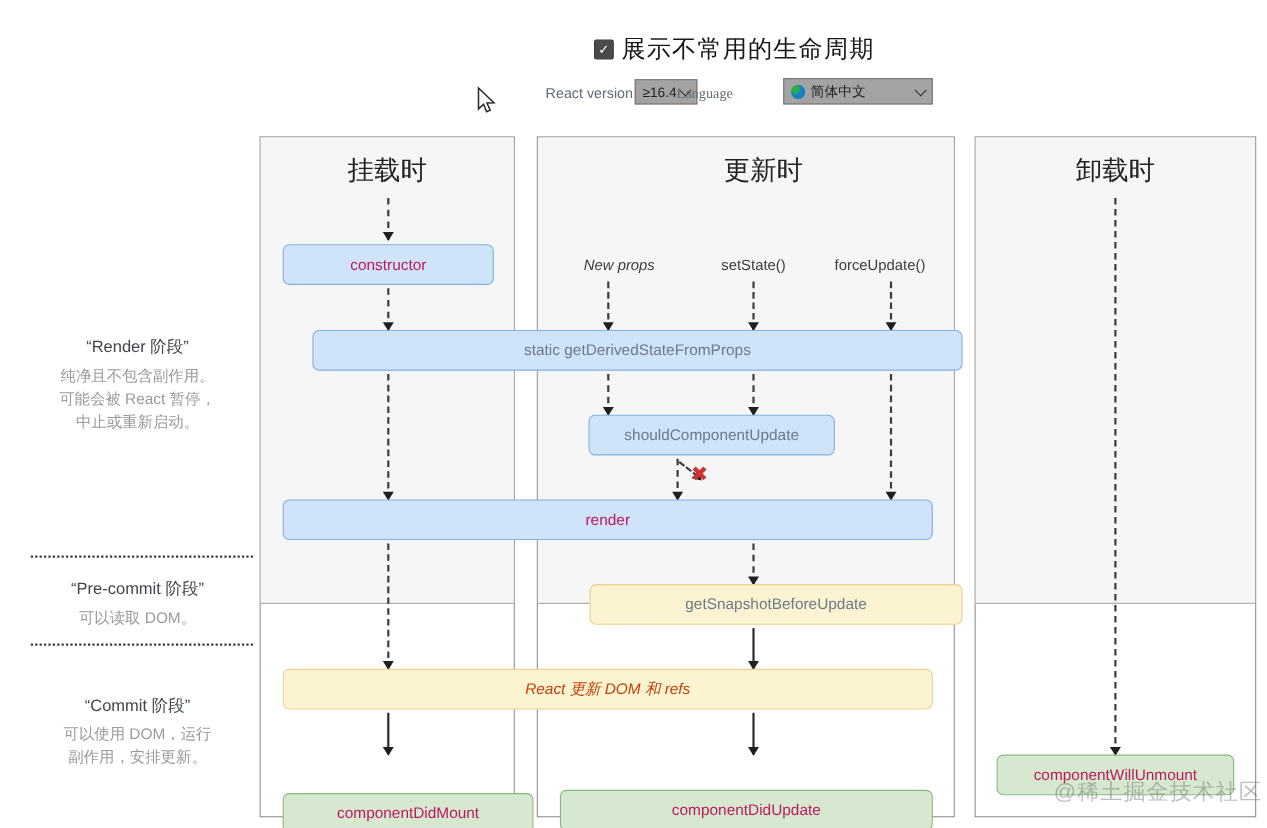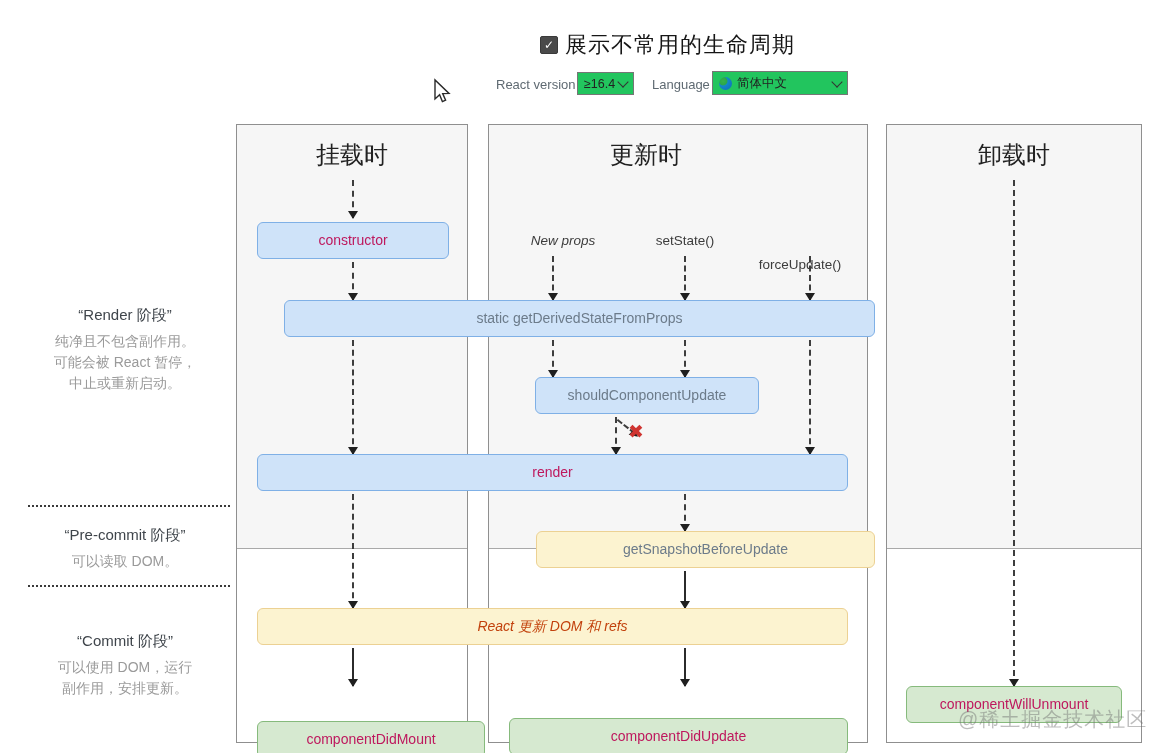--- a/index.html
+++ b/index.html
@@ -6,21 +6,21 @@
   body{font-family:"Liberation Sans","DejaVu Sans",sans-serif;background:#fff;}
   #canvas{position:relative;width:1152px;height:753px;background:#fff;overflow:hidden;}
 
   
   .title-row{position:absolute;left:540px;top:30px;display:flex;align-items:center;gap:7px;}
   .checkbox{width:16px;height:16px;background:#4a4a4a;border:1px solid #3a3a3a;border-radius:2px;
             color:#fff;font-size:12px;font-weight:bold;display:flex;align-items:center;justify-content:center;cursor:pointer;}
   .page-title{font-size:22px;color:#161616;letter-spacing:1px;}
   .controls-row{position:absolute;left:0;top:70px;width:1152px;height:28px;}
   .ctl-label{position:absolute;font-size:13px;color:#5f6a72;}
-  .select{position:absolute;background:#22c55e;border:1px solid #767676;display:flex;align-items:center;
+  .select{position:absolute;background:#a3a3a3;border:1px solid #767676;display:flex;align-items:center;
           font-size:12.5px;color:#222;padding:0 6px;box-sizing:border-box;cursor:pointer;}
   .chevron{width:7px;height:7px;border-right:1.8px solid #333;border-bottom:1.8px solid #333;
            transform:rotate(45deg);margin-left:auto;margin-top:-3px;}
   .globe{width:13px;height:13px;border-radius:50%;margin-right:5px;flex:0 0 auto;
          background:radial-gradient(circle at 32% 32%, #35b24a 0%, #2ca74a 30%, #1386c9 38%, #0e6fb4 100%);}
 
   
   .panel{position:absolute;top:124px;height:619px;border:1px solid #8f8f8f;background:#fff;box-sizing:border-box;}
   .panel .upper{position:absolute;top:0;left:0;right:0;height:423px;background:#f6f6f6;border-bottom:1px solid #a9a9a9;}
   .col-title{position:absolute;top:139px;font-size:24px;color:#222;text-align:center;z-index:3;}
@@ -70,21 +70,21 @@
     <span class="checkbox">✓</span>
     <span class="page-title">展示不常用的生命周期</span>
   </div>
 
   <div class="controls-row">
     <span class="ctl-label" style="left:496px;top:7px;">React version</span>
     <div class="select" style="left:577px;top:2px;width:57px;height:23px;">
       <span>≥16.4</span>
       <span class="chevron"></span>
     </div>
-    <span class="ctl-label" style="left:652px;top:7px;">Language</span>
+    <span class="ctl-label" style="left:615px;top:7px;font-family:Liberation Serif, serif;">Language</span>
     <div class="select" style="left:712px;top:1px;width:136px;height:24px;">
       <span class="globe"></span>
       <span>简体中文</span>
       <span class="chevron"></span>
     </div>
   </div>
 
   <div class="cursor">
     <svg width="21" height="27" viewBox="0 0 21 27">
       <path d="M5 2 L5 21 L9.6 16.8 L12.4 23.6 L15.6 22.2 L12.7 15.6 L19 15.4 Z" fill="#fff" stroke="#2a2a2a" stroke-width="1.4"></path>
@@ -95,26 +95,26 @@
     <div class="upper"></div>
   </div>
   <div class="panel" style="left:488px;width:380px;">
     <div class="upper"></div>
   </div>
   <div class="panel" style="left:886px;width:256px;">
     <div class="upper"></div>
   </div>
 
   <div class="col-title" style="left:236px;width:232px;">挂载时</div>
-  <div class="col-title" style="left:472px;width:348px;">更新时</div>
+  <div class="col-title" style="left:488px;width:348px;padding-left:32px;">更新时</div>
   <div class="col-title" style="left:886px;width:256px;">卸载时</div>
 
   <div class="trigger" style="left:508px;font-style:italic;">New props</div>
   <div class="trigger" style="left:630px;">setState()</div>
-  <div class="trigger" style="left:745px;margin-top:24px;">forceUpdate()</div>
+  <div class="trigger" style="left:745px;">forceUpdate()</div>
 
   <div class="av dashed" style="left:352px;top:180px;height:38px;"></div>
   <div class="av dashed" style="left:352px;top:262px;height:38px;"></div>
   <div class="av dashed" style="left:352px;top:340px;height:114px;"></div>
   <div class="av dashed" style="left:352px;top:494px;height:114px;"></div>
   <div class="av solid" style="left:352px;top:648px;height:38px;"></div>
 
   <div class="av dashed" style="left:552px;top:256px;height:44px;"></div>
   <div class="av dashed" style="left:684px;top:256px;height:44px;"></div>
   <div class="av dashed" style="left:809px;top:256px;height:44px;"></div>

